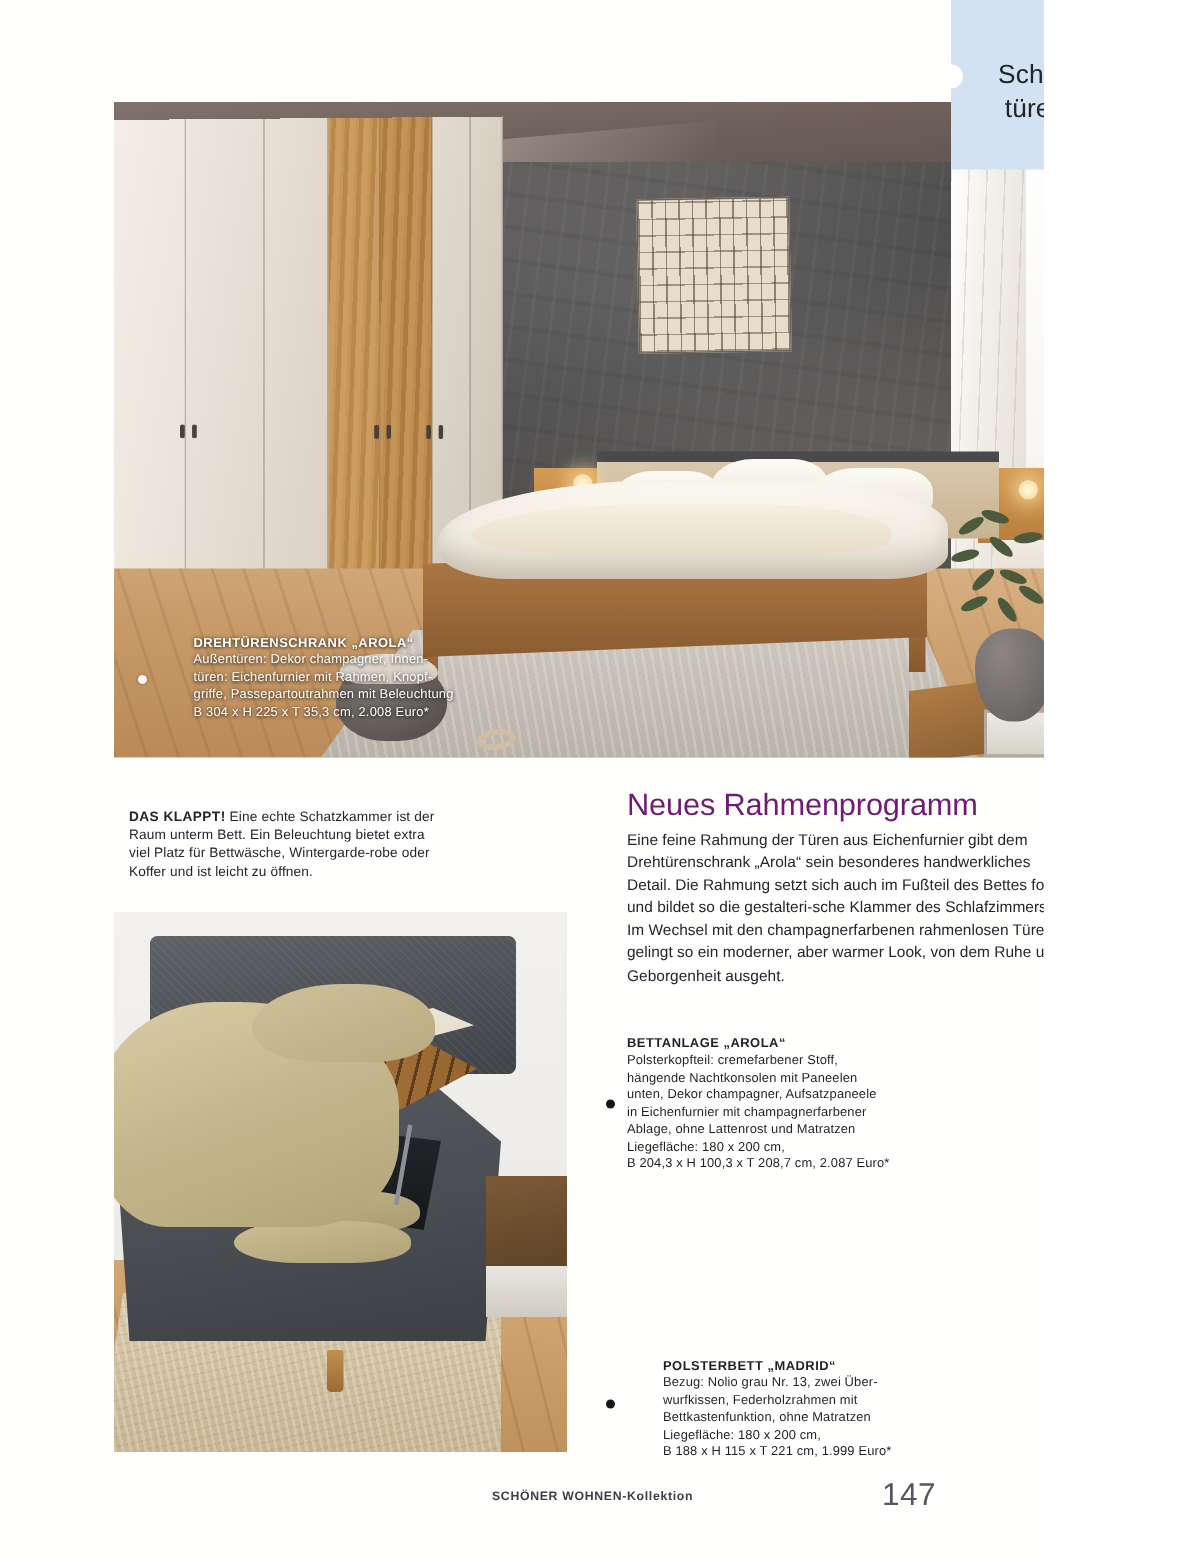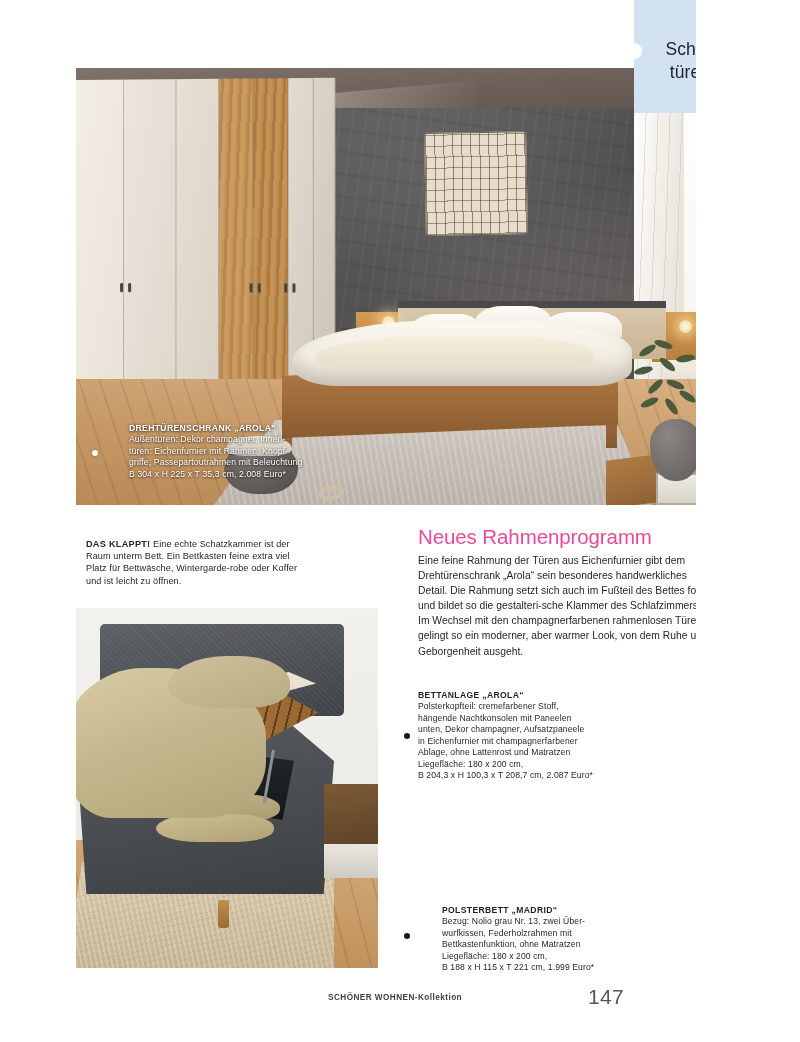--- a/index.html
+++ b/index.html
@@ -407,21 +407,21 @@
   }
   .intro-note b { font-weight: 700; letter-spacing: .3px; margin-top: 24px; }
 
   .headline {
     position: absolute;
     left: 418px;
     top: 524px;
     width: 300px;
     font-size: 20.5px;
     line-height: 26px;
-    color: #ec4899;
+    color: #701a75;
     font-weight: 400;
     letter-spacing: -0.1px;
   }
 
   .body-copy {
     position: absolute;
     left: 418px;
     top: 553px;
     width: 294px;
     font-size: 10.3px;
@@ -557,21 +557,21 @@
   <div class="bullet-white"></div>
   <div class="caption-overlay">
     <div class="cap-title">DREHTÜRENSCHRANK „AROLA“</div>
     <div>Außentüren: Dekor champagner, Innen-</div>
     <div>türen: Eichenfurnier mit Rahmen, Knopf-</div>
     <div>griffe, Passepartoutrahmen mit Beleuchtung</div>
     <div>B 304 x H 225 x T 35,3 cm, 2.008 Euro*</div>
   </div>
 
   <div class="intro-note">
-    <b>DAS KLAPPT!</b><span> Eine echte Schatzkammer ist der Raum unterm Bett. Ein Bettkasten feine extra viel Platz für Bettwäsche, Wintergarde-robe oder Koffer und ist leicht zu öffnen.</span>
+    <b>DAS KLAPPT!</b><span> Eine echte Schatzkammer ist der Raum unterm Bett. Ein Beleuchtung bietet extra viel Platz für Bettwäsche, Wintergarde-robe oder Koffer und ist leicht zu öffnen.</span>
   </div>
 
   <div class="headline">Neues Rahmenprogramm</div>
   <div class="body-copy">Eine feine Rahmung der Türen aus Eichenfurnier gibt dem Drehtürenschrank „Arola“ sein besonderes handwerkliches Detail. Die Rahmung setzt sich auch im Fußteil des Bettes fort und bildet so die gestalteri-sche Klammer des Schlafzimmers. Im Wechsel mit den champagnerfarbenen rahmenlosen Türen gelingt so ein moderner, aber warmer Look, von dem Ruhe und Geborgenheit ausgeht.</div>
 
   <div class="bullet-black bullet-b1"></div>
   <div class="prod-block prod-1">
     <div class="p-title">BETTANLAGE „AROLA“</div>
     <div>Polsterkopfteil: cremefarbener Stoff,</div>
     <div>hängende Nachtkonsolen mit Paneelen</div>

